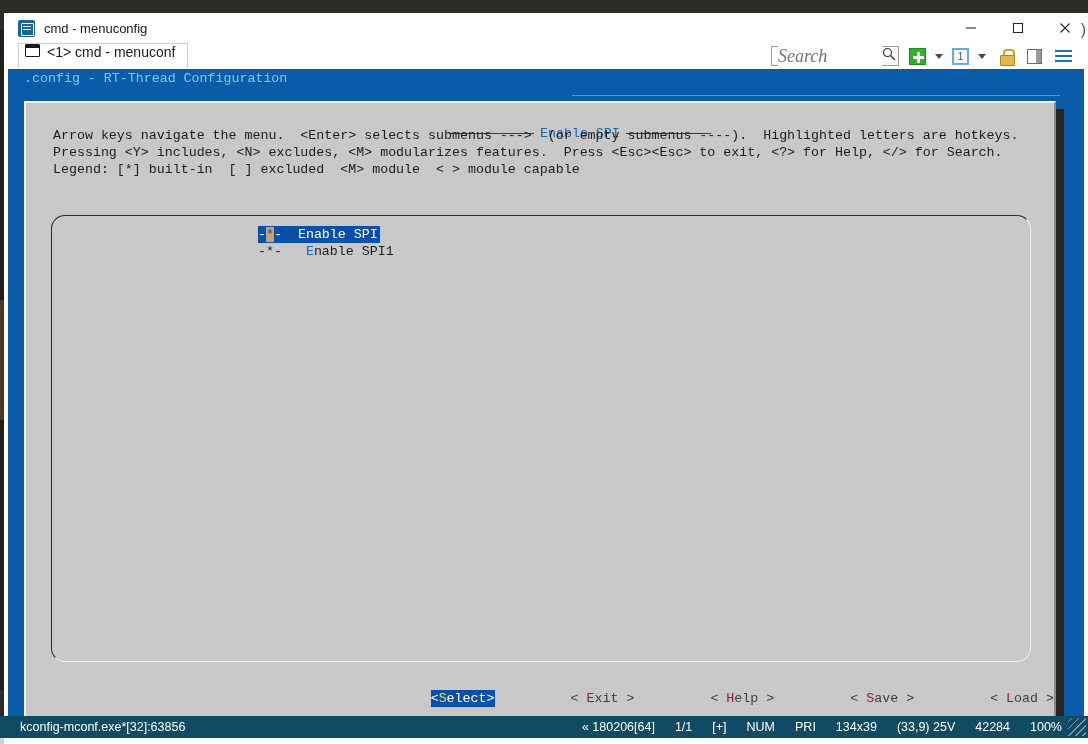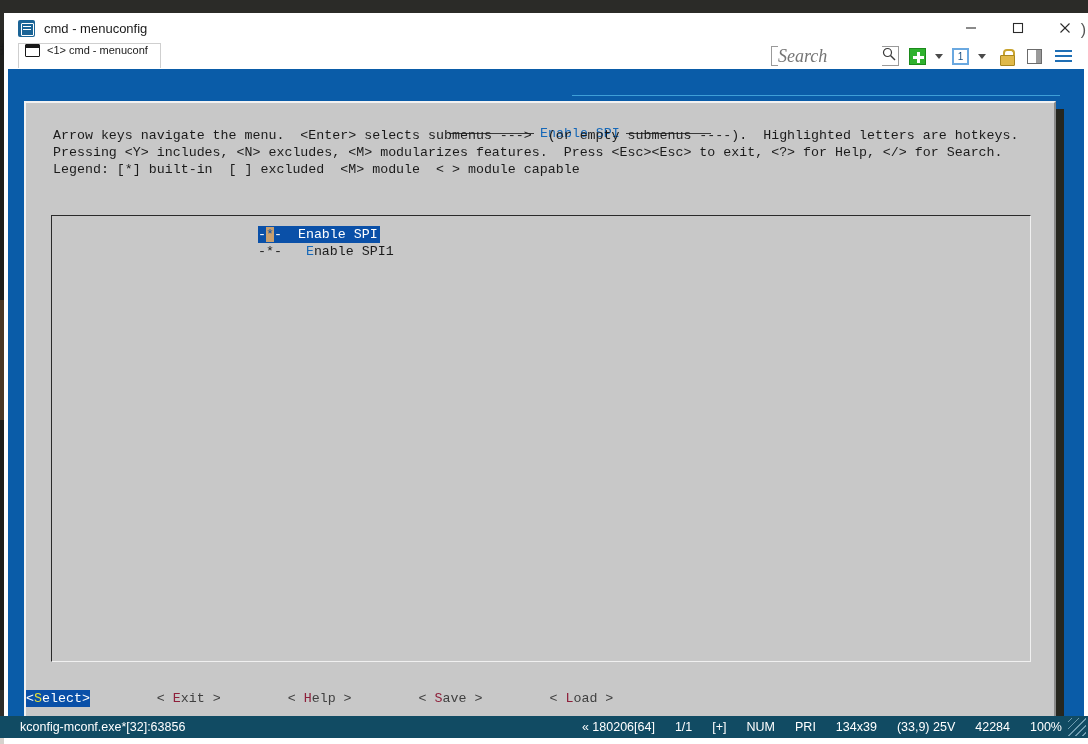--- a/index.html
+++ b/index.html
@@ -79,21 +79,21 @@
 
   
   .tabstrip {
     position: absolute; left: 0; top: 30px; width: 1084px; height: 26px;
     background: #ffffff; display: flex; align-items: flex-start;
   }
   .tab {
     margin-left: 14px; height: 25px; padding: 0 12px 12px 6px;
     border: 1px solid #cfcfcf; border-bottom: none;
     background: #ffffff; display: flex; align-items: flex-start;
-    font-size: 11px; color: #1a1a1a;
+    font-size: 14px; color: #1a1a1a;
   }
   .tab-icon {
     width: 15px; height: 13px; background: #ffffff; border: 1.5px solid #181818;
     margin-right: 7px; position: relative; flex: 0 0 auto; border-radius: 1px;
   }
   .tab-icon::before {
     content: ""; position: absolute; left: 0; top: 0; right: 0; height: 3px;
     background: #181818;
   }
   .tab-icon::after {
@@ -201,30 +201,30 @@
     display: inline-block; width: 85px; height: 1px; background: #3a3a3a;
     vertical-align: middle; margin: 0 6px;
   }
   .help-lines {
     position: absolute; left: 27px; top: 24px; color: #1b1b1b; white-space: pre;
   }
   .listbox {
     position: absolute; left: 25px; top: 112px; width: 980px; height: 447px;
     background: #c8c8c8;
     border-top: 1px solid #2a2a2a; border-left: 1px solid #2a2a2a;
-    border-right: 1px solid #f0f0f0; border-bottom: 1px solid #f0f0f0;
+    border-right: 1px solid #f0f0f0; border-bottom: 1px solid #f0f0f0; border-radius: 14px;
   }
   .row { position: absolute; left: 0; white-space: pre; color: #1b1b1b; }
   .row.sel { background: #0a50a8; color: #ffffff; }
   .cursor-block { background: #c8a070; color: #0a50a8; }
   .hotkey { color: #1668b8; }
 
   .buttons {
     position: absolute; left: 0; right: 0; bottom: 18px;
-    display: flex; justify-content: flex-start; gap: 7px;
+    display: flex; justify-content: flex-end; gap: 16px;
     white-space: pre;
   }
   .btn { color: #404040; padding: 0; }
   .btn + .btn { margin-left: 60px; }
   .btn.active { background: #0a50a8; color: #ffffff; }
   .btn .hk { color: #8e1f3a; }
   .btn.active .hk { color: #e8e038; }
 
   
   .statusbar {
@@ -329,20 +329,21 @@
             <span></span>
               <span></span>
               <span></span>
           </span>
         </div>
       </div>
     </div>
 
     <div class="term">
 
+      <div class="crumbs">.config - RT-Thread Configuration</div>
       <div class="crumb-rule"></div>
 
       <div class="dlg-shadow"></div>
 
       <div class="dialog">
 
         <div class="dlg-title">
           <span class="rule-l"></span><span>Enable SPI</span><span class="rule-r"></span>
         </div>
 

